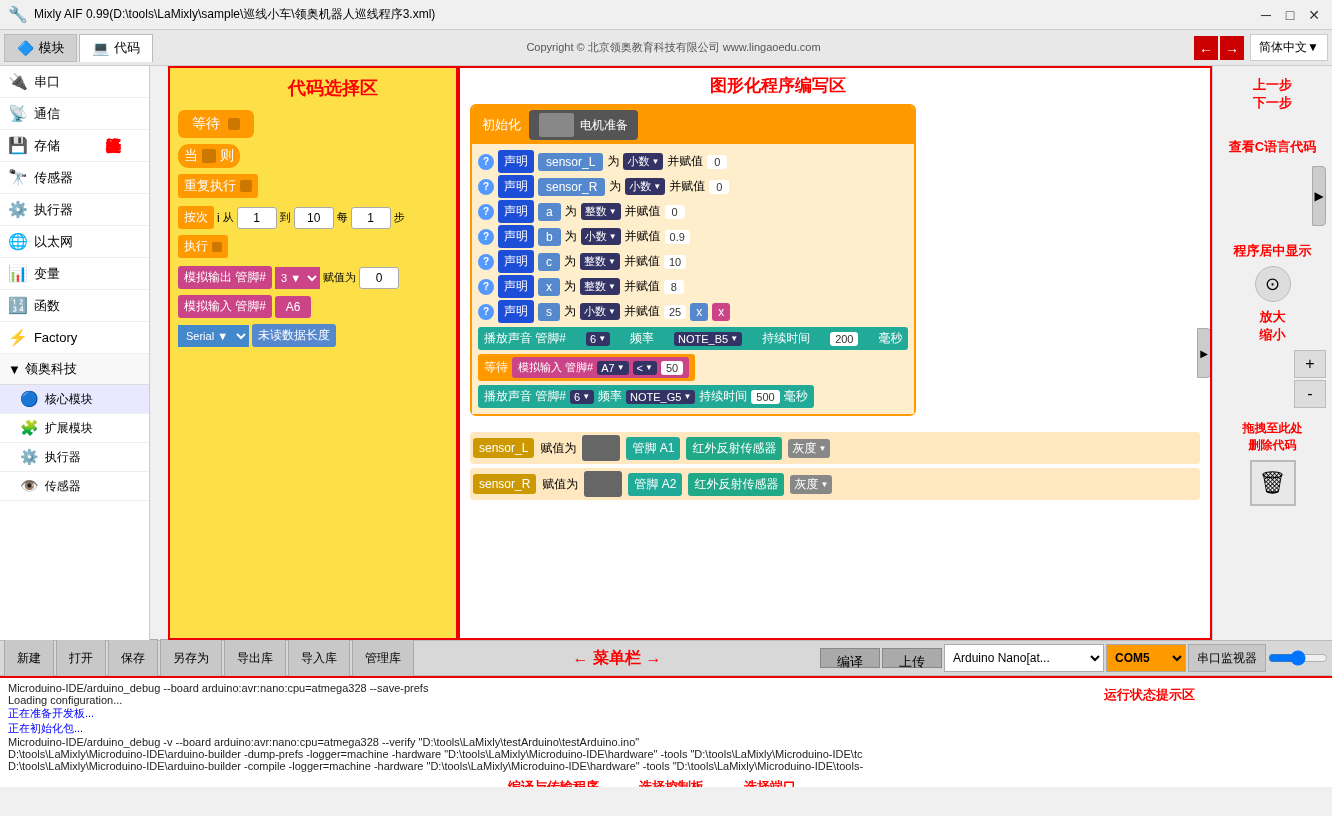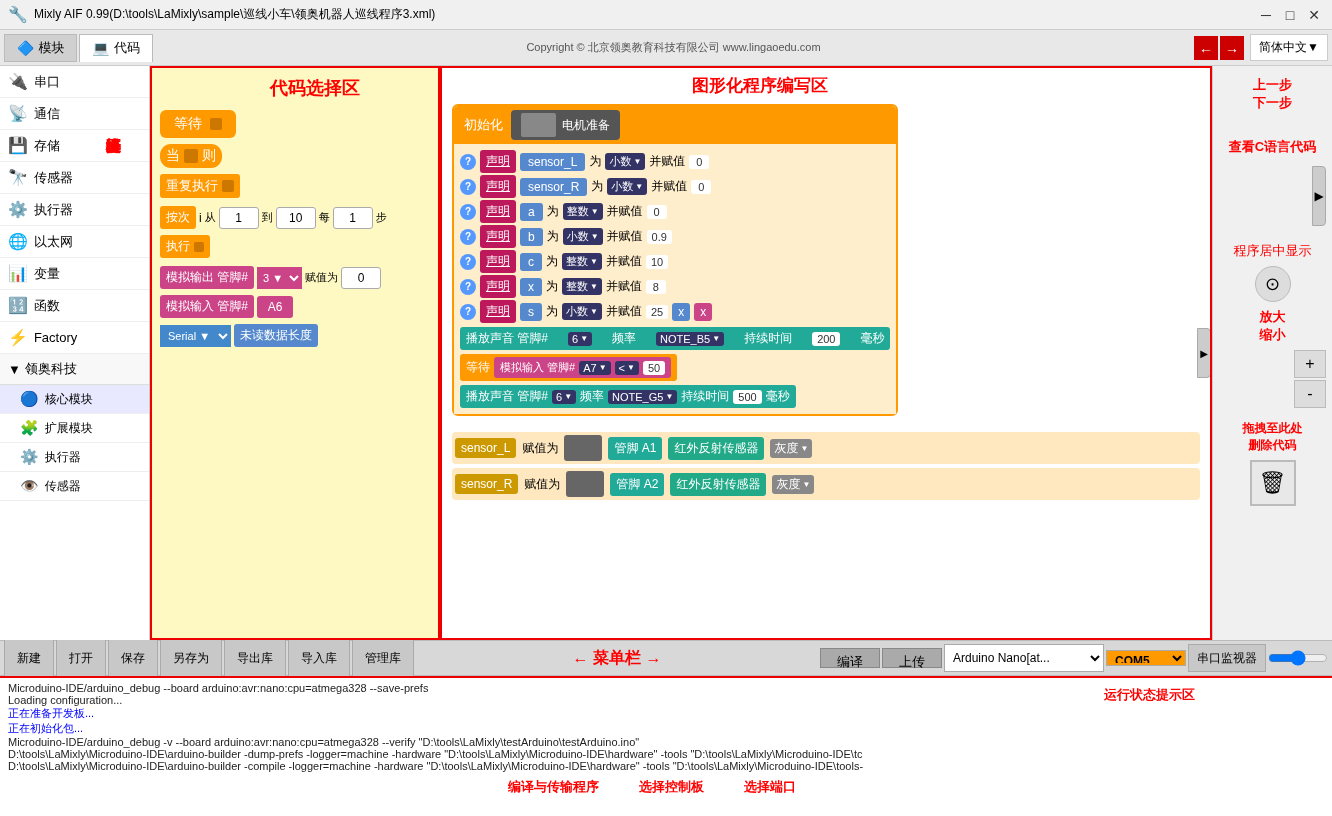--- a/index.html
+++ b/index.html
@@ -46,36 +46,36 @@
     #graphic-panel { flex: 1; background: white; border: 2px solid #e00; overflow: auto; position: relative; }
 
     
     #right-panel { width: 100px; background: #f0f0f0; border-left: 1px solid #ccc; display: flex; flex-direction: column; align-items: flex-end; padding: 4px; position: relative; }
 
     
     #bottom-toolbar { height: 36px; background: #d8d8d8; border-top: 1px solid #bbb; border-bottom: 1px solid #bbb; display: flex; align-items: center; padding: 0 4px; gap: 2px; }
     .bt-btn { padding: 4px 12px; background: #c8c8c8; border: 1px solid #aaa; cursor: pointer; font-size: 12px; height: 38px; }
     .action-btn { padding: 4px 16px; background: #aaa; border: 1px solid #888; cursor: pointer; font-size: 13px; height: 20px; }
     .board-select { height: 28px; padding: 2px 4px; border: 1px solid #aaa; background: white; font-size: 12px; min-width: 160px; }
-    .port-select { height: 16px; padding: 2px 4px; border: 1px solid #aaa; background: #f90; font-size: 12px; min-width: 80px; font-weight: bold; }
+    .port-select { height: 28px; padding: 2px 4px; border: 1px solid #aaa; background: #f90; font-size: 12px; min-width: 80px; font-weight: bold; }
     .monitor-btn { padding: 4px 8px; background: #c8c8c8; border: 1px solid #aaa; cursor: pointer; font-size: 12px; height: 28px; }
     .slider-ctrl { display: flex; align-items: center; gap: 4px; }
     .slider-ctrl input { width: 60px; }
 
     
-    #status-area { height: 140px; background: white; border-top: 2px solid #e00; padding: 4px 8px; overflow-y: auto; font-size: 11px; color: #333; position: relative; }
+    #status-area { height: 111px; background: white; border-top: 2px solid #e00; padding: 4px 8px; overflow-y: auto; font-size: 11px; color: #333; position: relative; }
     .status-text { color: #222; }
     .gp-row { display: flex; align-items: center; gap: 4px; margin: 2px 0; }
 
     .gp-blk { display: inline-flex; align-items: center; border-radius: 3px; padding: 3px 6px; font-size: 12px; gap: 4px; white-space: nowrap; }
     .gp-orange { background: #f90; color: white; }
     .gp-blue { background: #5588cc; color: white; }
     .gp-teal { background: #2a9; color: white; }
     .gp-green { background: #2a8; color: white; }
-    .gp-purple { background: #be185d; color: white; text-decoration: underline; }
+    .gp-purple { background: #1d4ed8; color: white; }
     .gp-pink { background: #cc4488; color: white; }
     .gp-yellow { background: #cc9900; color: white; }
     .gp-val { background: white; color: #333; border-radius: 3px; padding: 1px 5px; font-size: 11px; min-width: 20px; text-align: center; }
     .gp-dropdown { background: #336; color: white; border-radius: 3px; padding: 1px 4px; font-size: 11px; display: flex; align-items: center; gap: 2px; }
     .gp-dropdown::after { content: '▼'; font-size: 8px; }
 
     .question-mark { background: #5599ff; color: white; border-radius: 50%; width: 16px; height: 16px; display: inline-flex; align-items: center; justify-content: center; font-size: 10px; font-weight: bold; cursor: pointer; }
 
     
     #sidebar::-webkit-scrollbar { width: 6px; }
@@ -178,21 +178,21 @@
       <span class="si-label">执行器</span>
     </div>
     <div class="sidebar-group-item">
       <span class="si-icon">👁️</span>
       <span class="si-label">传感器</span>
     </div>
 
     <div style="position:absolute; left:105px; top:60px; color:red; font-size:15px; font-weight:bold; writing-mode:vertical-lr; line-height:1.1; pointer-events:none;">模块选择区</div>
   </div>
 
-  <div id="code-panel" style="border:2px solid #e00; width:290px; min-width:290px; overflow-y:auto; background:#fef9c3; position:relative;">
+  <div id="code-panel" style="border:2px solid #e00; width:290px; min-width:290px; overflow-y:auto; background:#fde047; position:relative;margin-left:18px;">
 
     <div style="color:red; font-size:18px; font-weight:bold; text-align:center; margin-bottom:10px; margin-left:40px;">代码选择区</div>
 
     <div class="code-block-row">
       <span class="gp-blk gp-orange" style="border-radius:6px; padding:5px 14px; font-size:14px;">等待 <span style="display:inline-block;width:12px;height:12px;background:#cc7700;border-radius:2px;margin-left:4px;"></span></span>
     </div>
 
     <div class="code-block-row">
       <span class="gp-blk gp-orange" style="font-size:14px;border-radius:11px;">当 <span style="display:inline-block;width:14px;height:14px;background:#cc7700;border-radius:2px;"></span> 则</span>
     </div>
@@ -402,21 +402,21 @@
   <div id="right-panel" style="width:120px; background:#f0f0f0; padding:6px; display:flex; flex-direction:column; gap:6px; align-items:center;">
 
     <div style="color:red; font-size:13px; font-weight:bold; text-align:center; margin-top:4px;">上一步<br>下一步</div>
 
     <div style="margin-top:20px; color:red; font-size:13px; font-weight:bold; text-align:center;">查看C语言代码</div>
 
     <div style="margin-top:4px; display:flex; flex-direction:column; align-items:flex-end; width:100%;">
       <div style="width:14px; height:60px; background:#ccc; border:1px solid #aaa; cursor:pointer; display:flex; align-items:center; justify-content:center; margin-right:0; border-radius:0 4px 4px 0;">▶</div>
     </div>
 
-    <div style="color:red; font-size:13px; font-weight:normal; text-align:center; margin-top:10px;">程序居中显示</div>
+    <div style="color:red; font-size:13px; font-weight:bold; text-align:center; margin-top:10px;">程序居中显示</div>
 
     <div style="width:36px;height:36px;background:#ddd;border:1px solid #bbb;border-radius:50%;display:flex;align-items:center;justify-content:center;cursor:pointer;font-size:18px;">⊙</div>
 
     <div style="color:red; font-size:13px; font-weight:bold; text-align:center;">放大<br>缩小</div>
     <div style="display:flex; flex-direction:column; align-items:flex-end; gap:2px; width:100%;">
       <button style="width:32px;height:28px;font-size:16px;background:#ddd;border:1px solid #bbb;cursor:pointer;">+</button>
       <button style="width:32px;height:28px;font-size:16px;background:#ddd;border:1px solid #bbb;cursor:pointer;">-</button>
     </div>
 
     <div style="color:red; font-size:12px; font-weight:bold; text-align:center; margin-top:6px;">拖拽至此处<br>删除代码</div>

